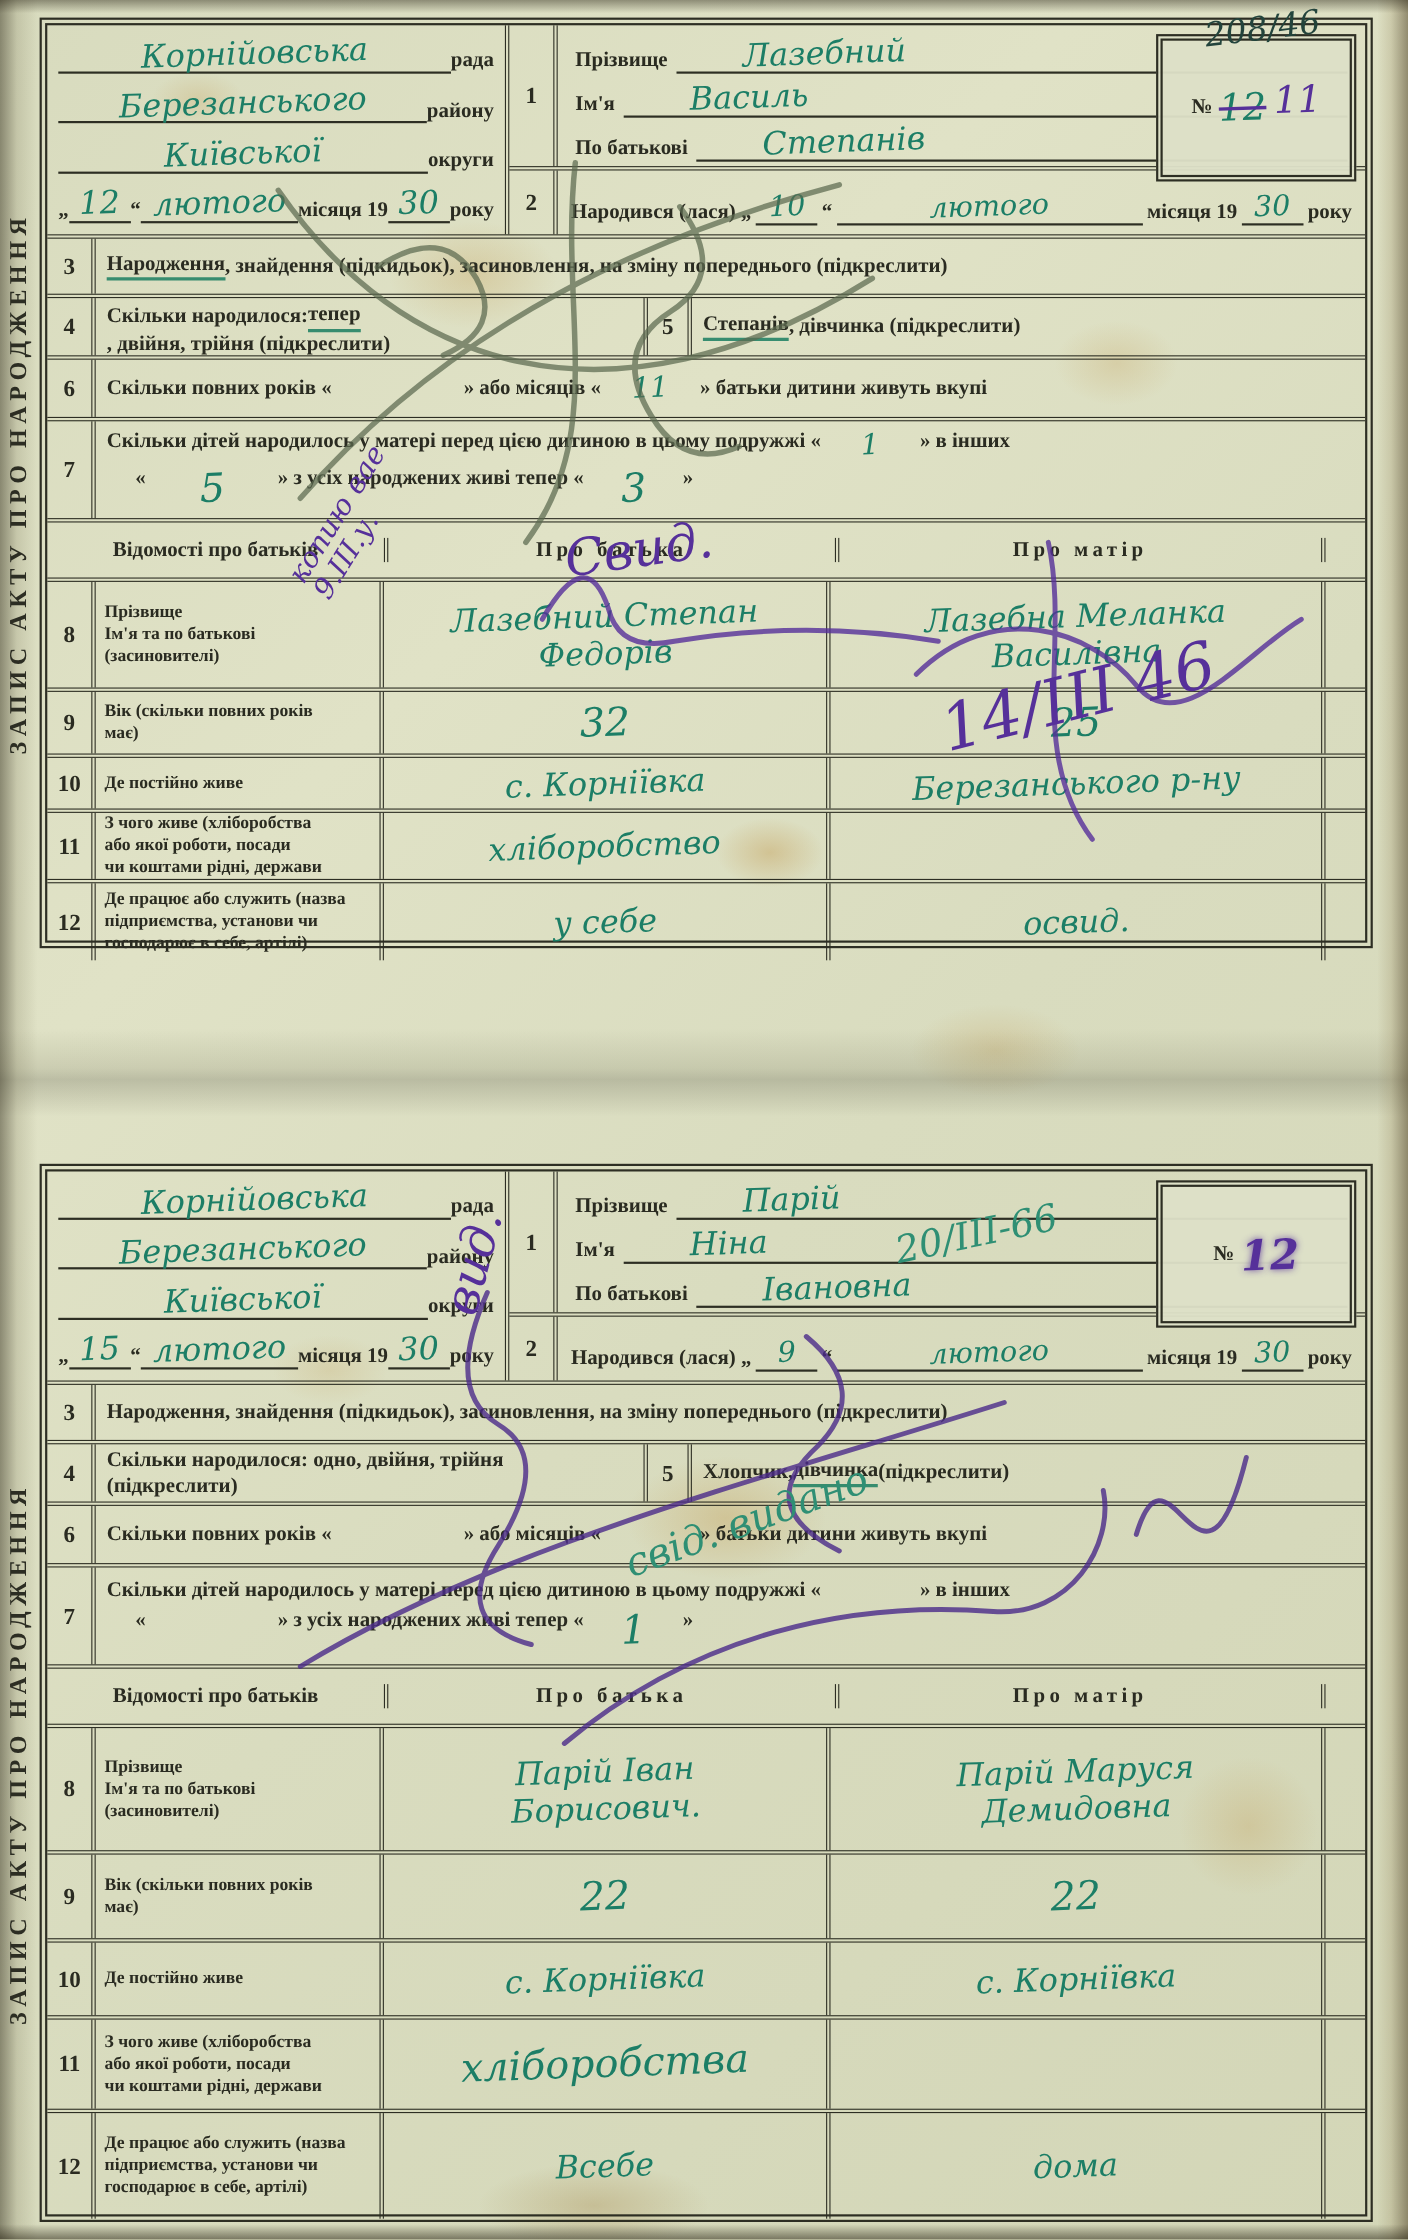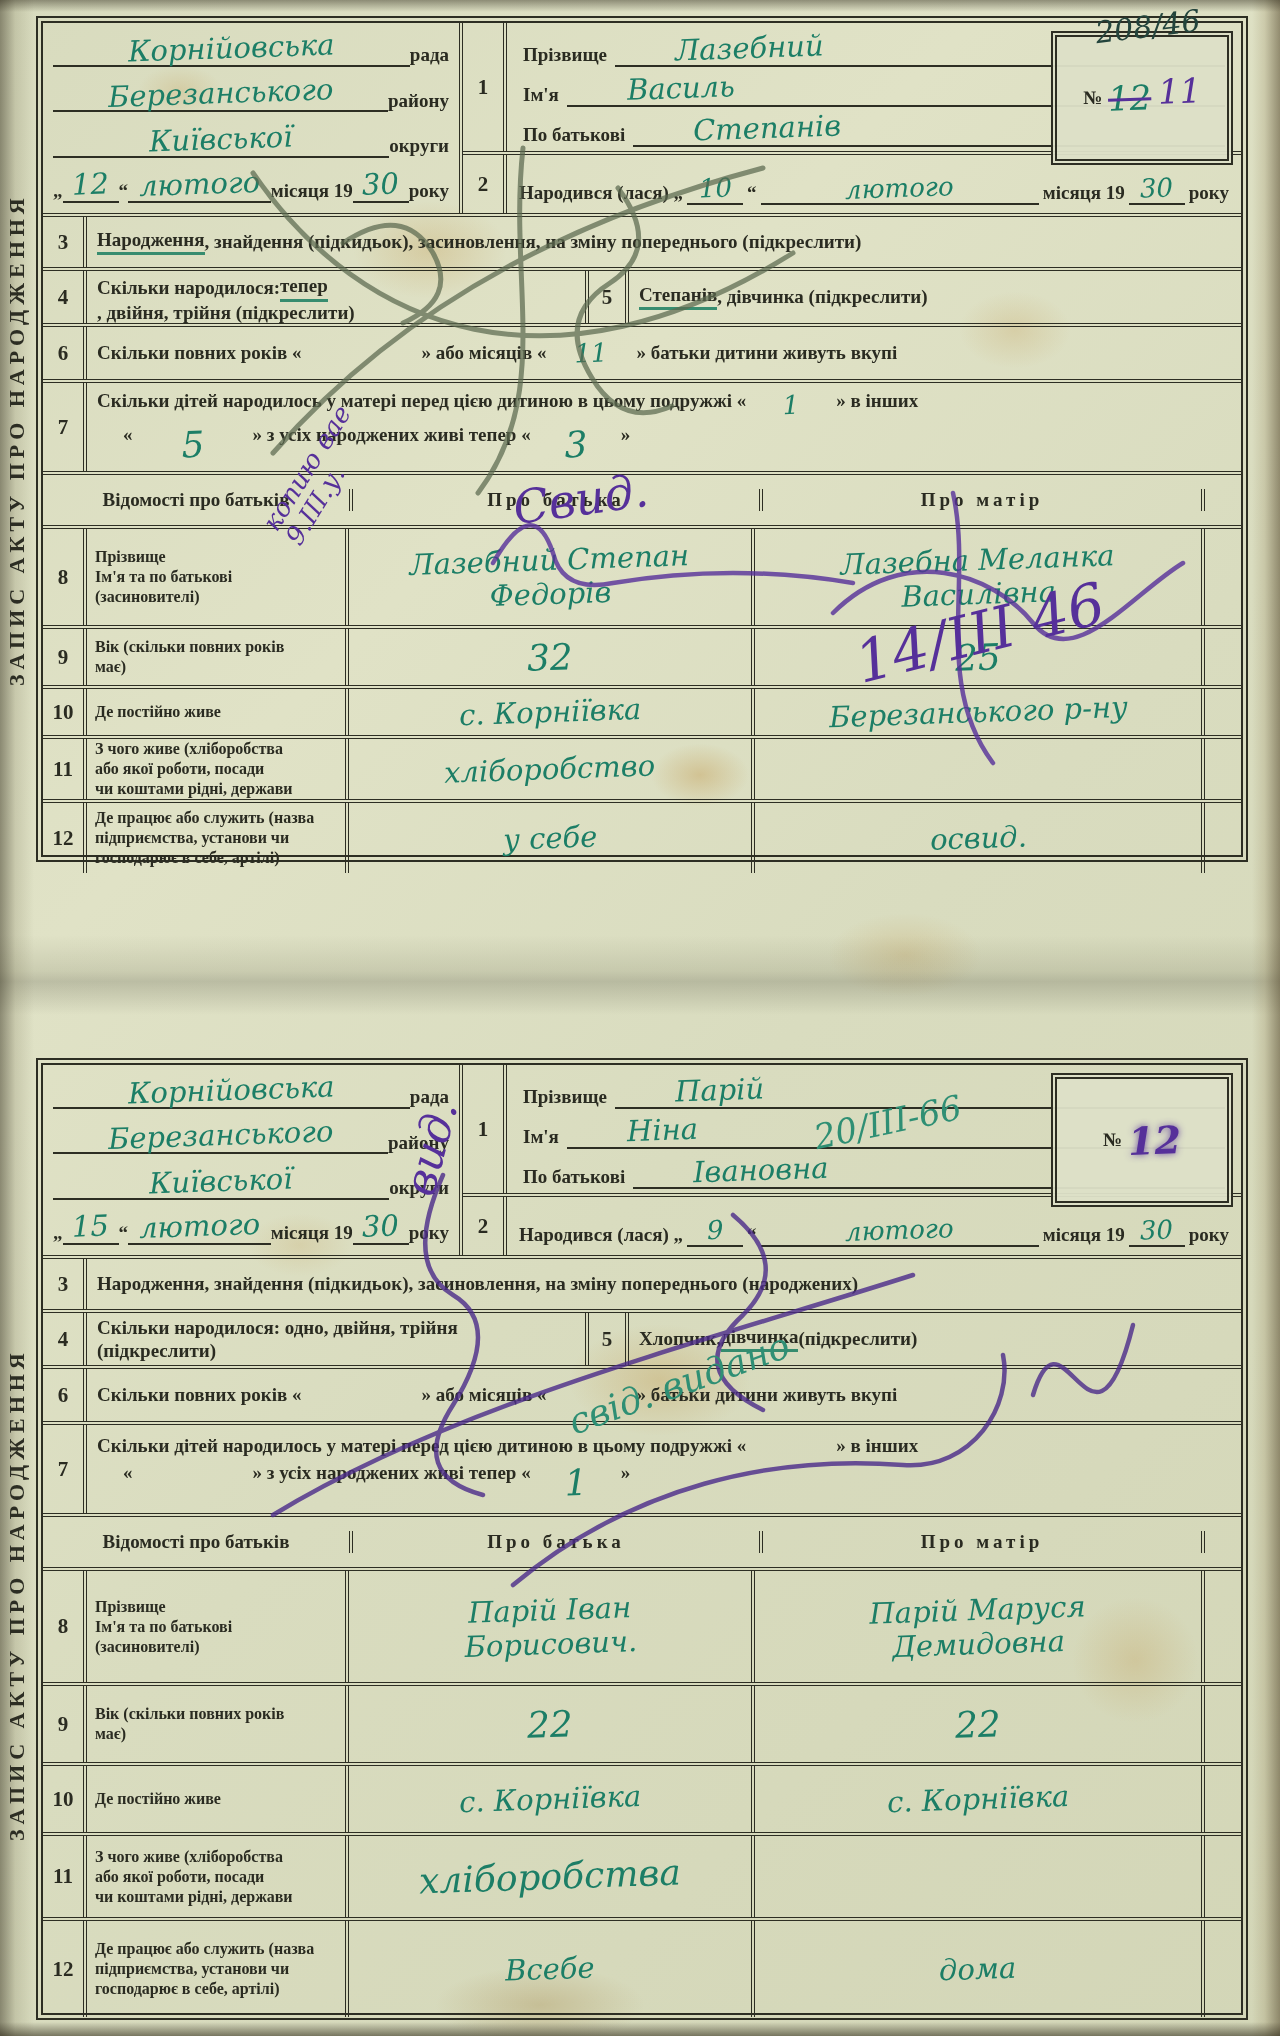--- a/index.html
+++ b/index.html
@@ -440,21 +440,21 @@
     </div>
     <div class="numbox">
       <span class="plabel">№</span>
       <span class="hw hw-p num-smudge">12</span>
     </div>
   </div>
 
   <div class="row r3">
     <div class="numcol">3</div>
     <div class="rtext">
-      <span class="plabel">Народження, знайдення (підкидьок), засиновлення, на зміну попереднього (народжених)</span>
+      <span class="plabel">Народження, знайдення (підкидьок), засиновлення, на зміну попереднього (підкреслити)</span>
         <span class="plabel ug"></span>
         <span class="plabel"></span>
     </div>
   </div>
 
   <div class="row r45">
     <div class="numcol">4</div>
     <div class="rtext w4">
       <span class="plabel">Скільки народилося: одно, двійня, трійня (підкреслити)</span>
         <span class="plabel ug"></span>

